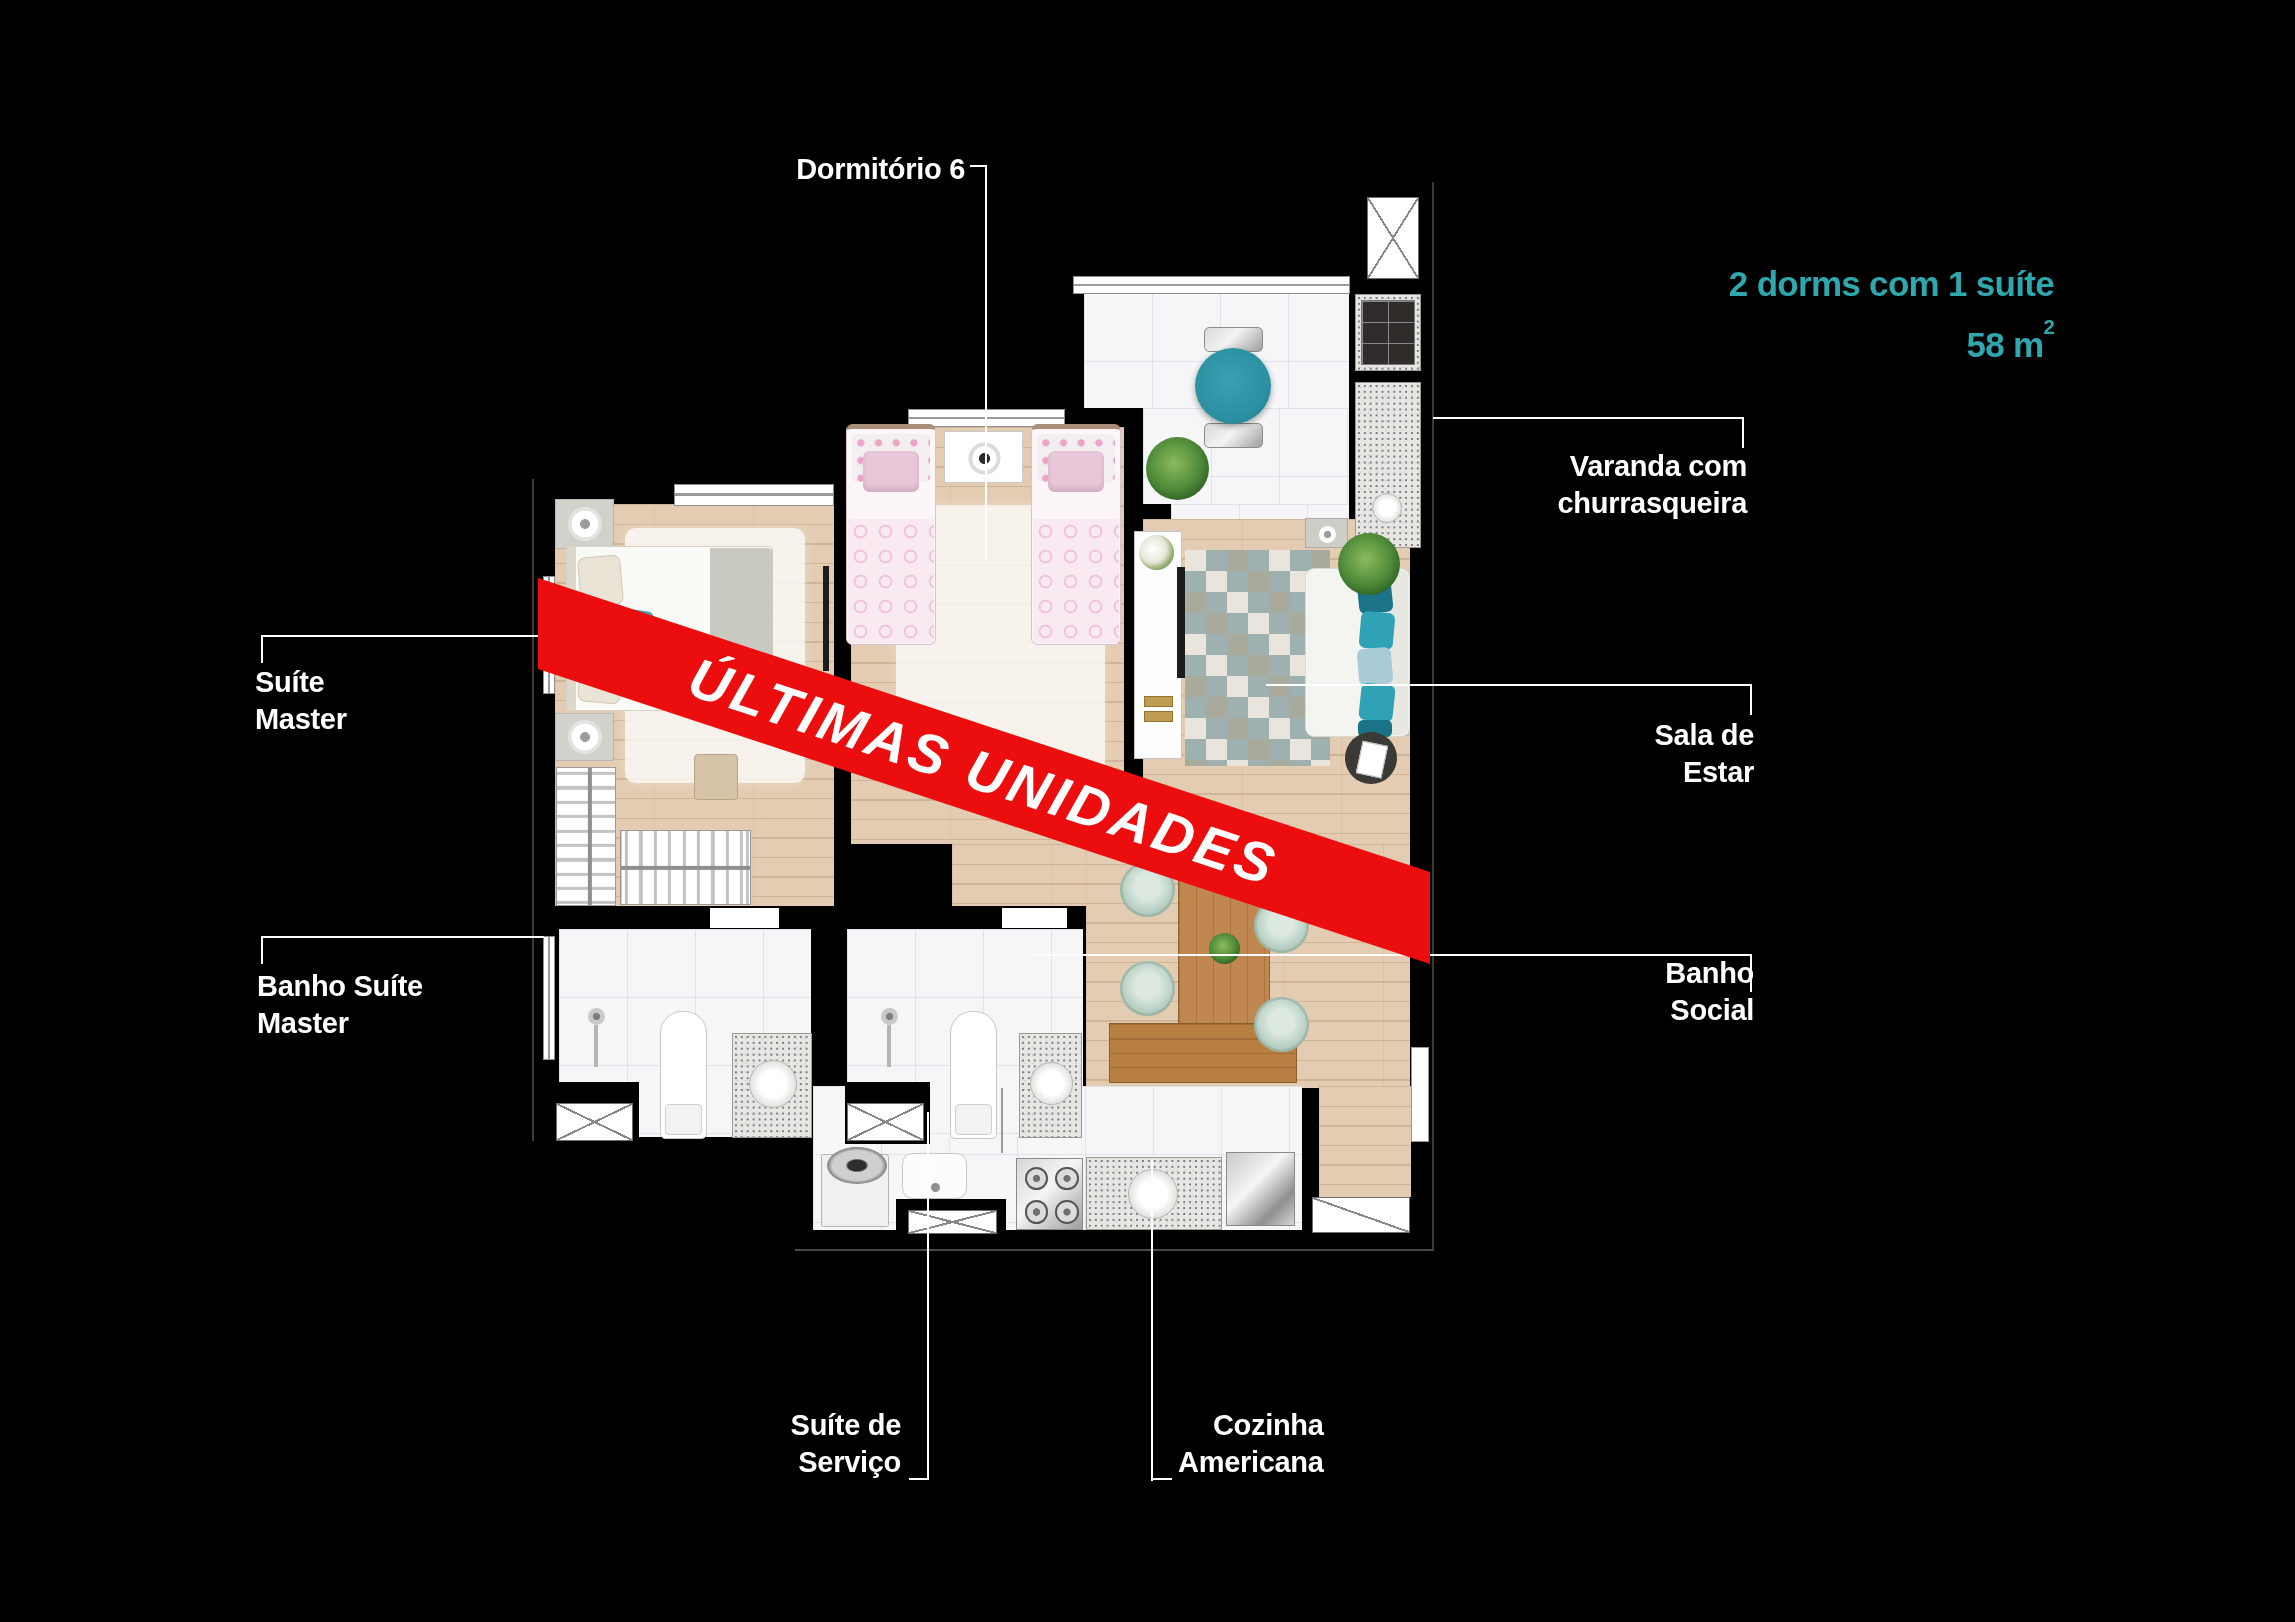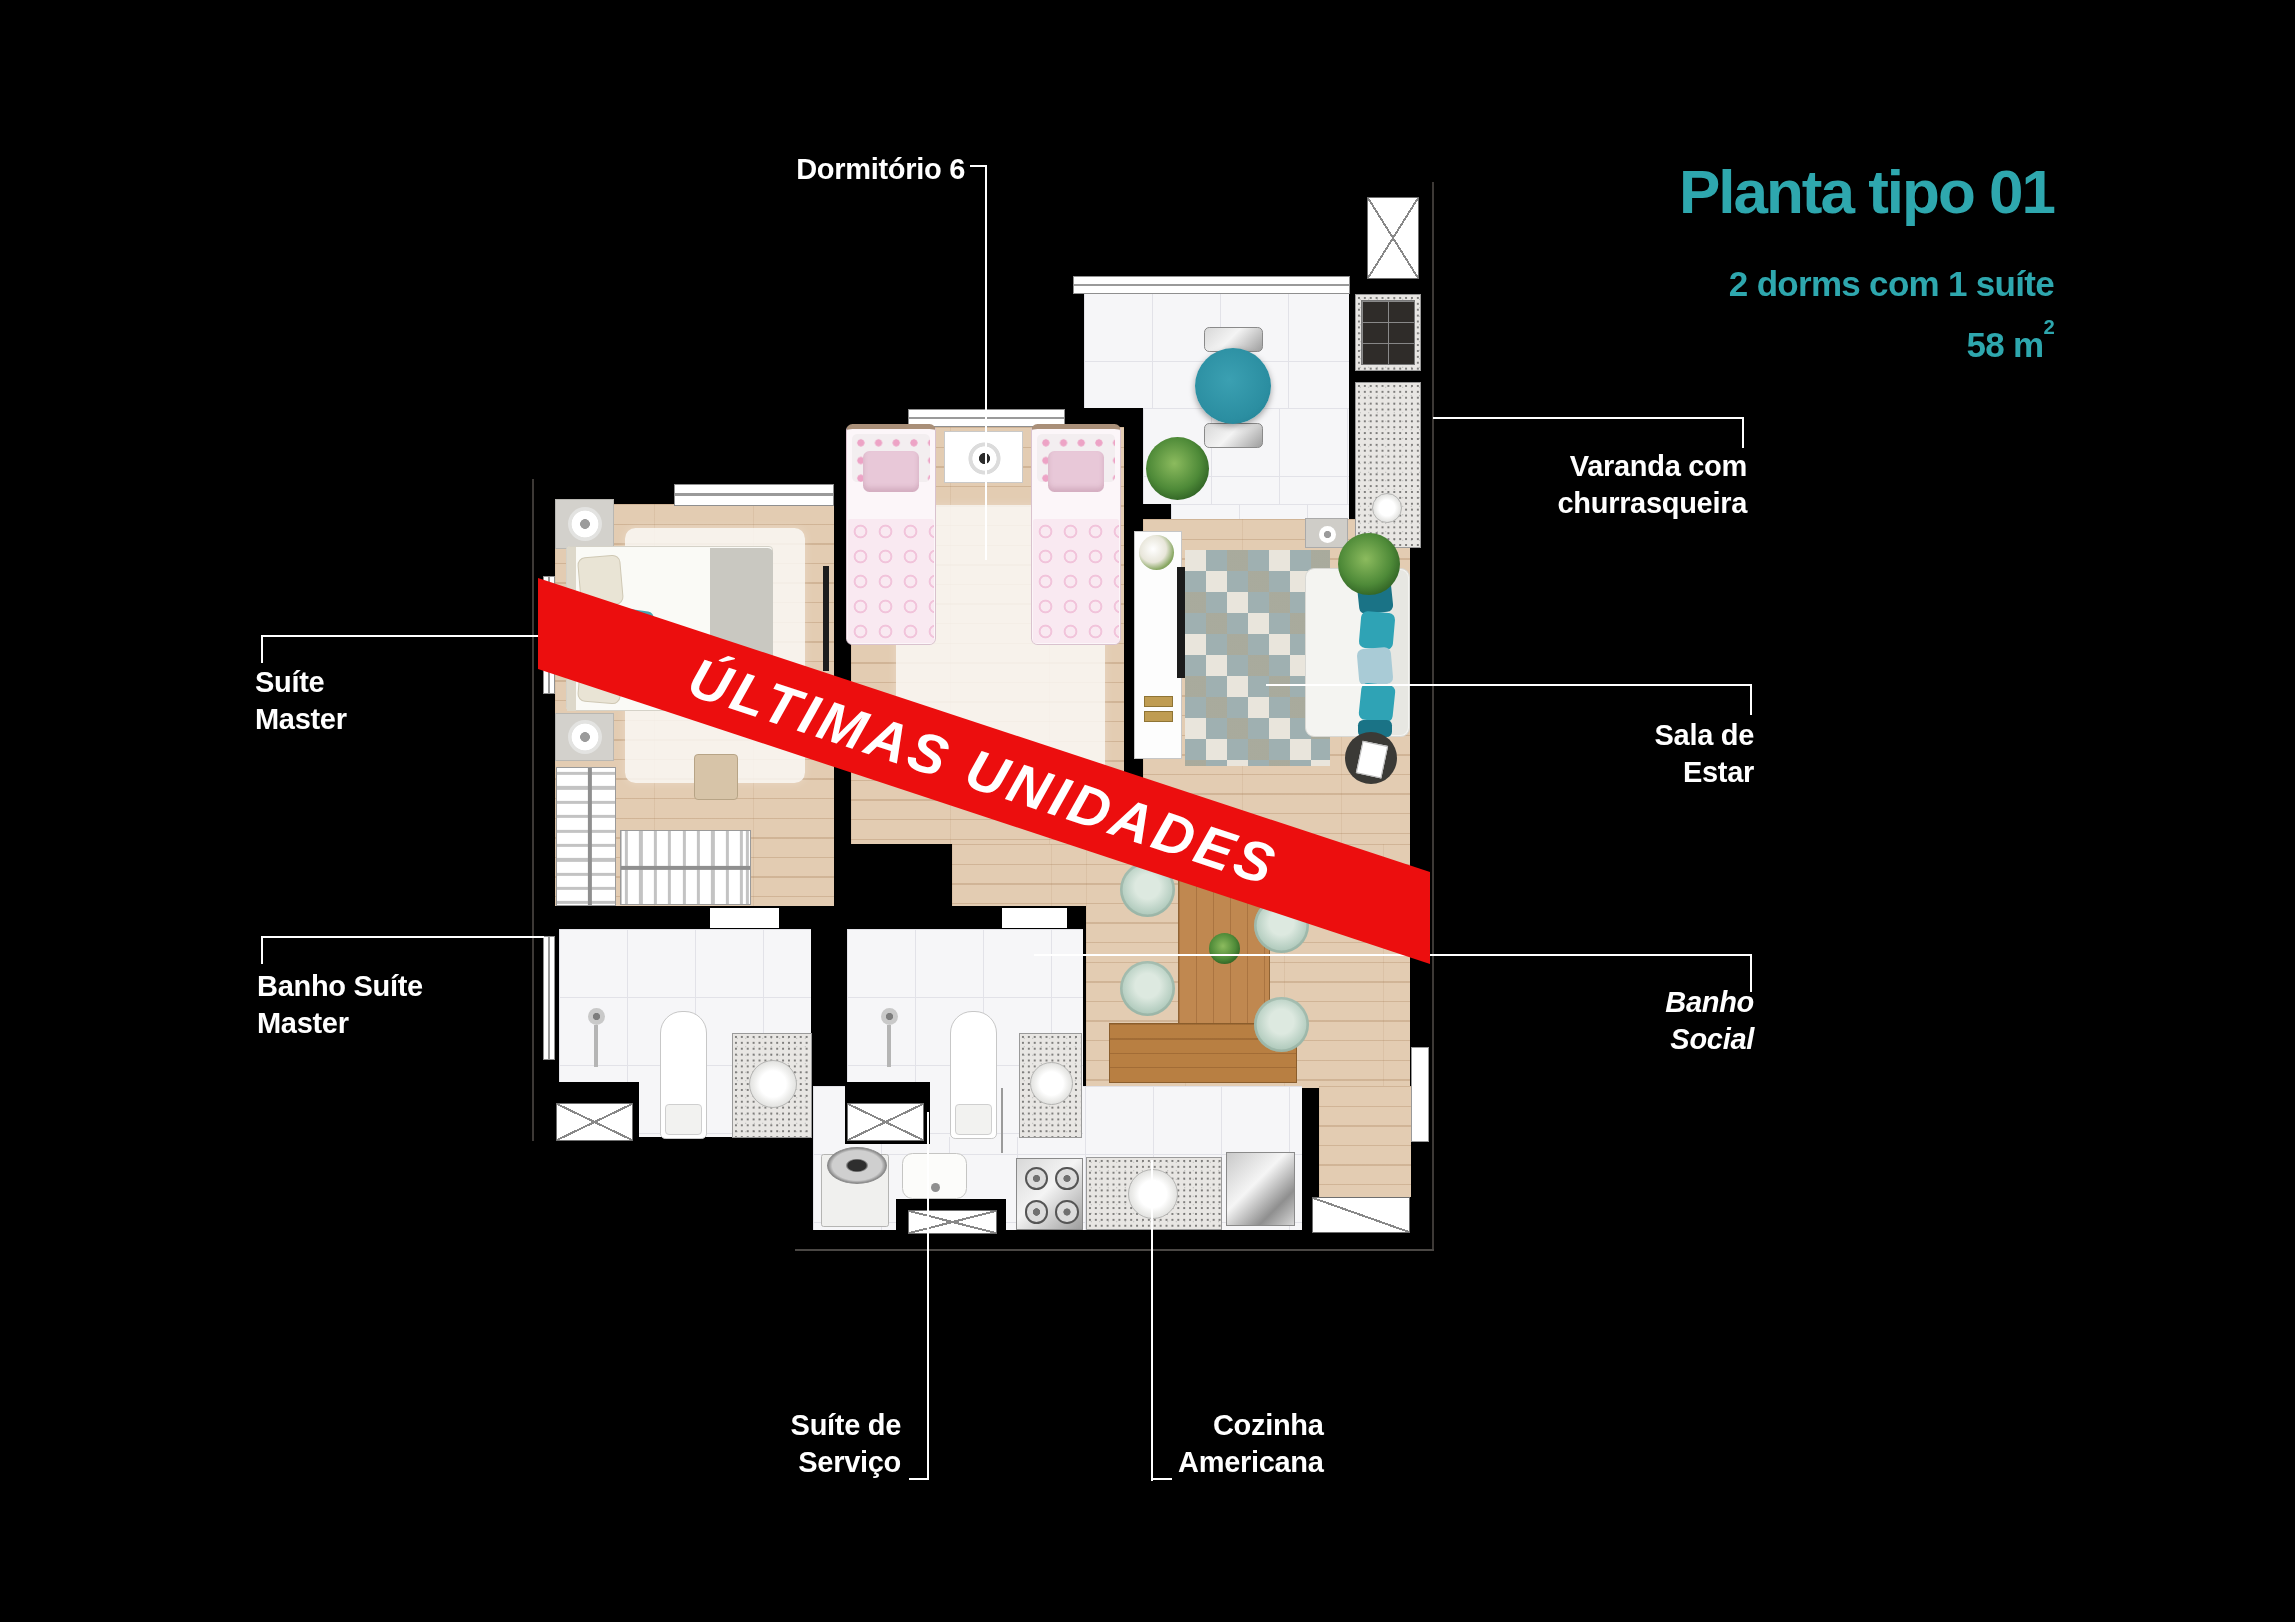--- a/index.html
+++ b/index.html
@@ -275,34 +275,33 @@
     <span>Master</span>
   </div>
   <div class="lbl r" style="right:548px;top:448px;">
     <span>Varanda com</span>
     <span>churrasqueira</span>
   </div>
   <div class="lbl r" style="right:541px;top:717px;">
     <span>Sala de</span>
     <span>Estar</span>
   </div>
-  <div class="lbl r" style="right:541px;top:984px;font-style:italic;">
+  <div class="lbl r" style="right:541px;top:955px;">
     <span>Banho</span>
     <span>Social</span>
   </div>
   <div class="lbl r" style="right:1394px;top:1407px;">
     <span>Suíte de</span>
     <span>Serviço</span>
   </div>
   <div class="lbl" style="left:1178px;top:1407px;text-align:right;">
     <span>Cozinha</span>
     <span>Americana</span>
   </div>
 
-  <div class="t-head">Planta tipo 01</div>
   <div class="t-sub" style="top:264px;">
     <span>2 dorms com 1 suíte</span>
   </div>
   <div class="t-sub" style="top:325px;">
     <span>58 m</span><sup>2</sup>
   </div>
 
 </div>
 
 

